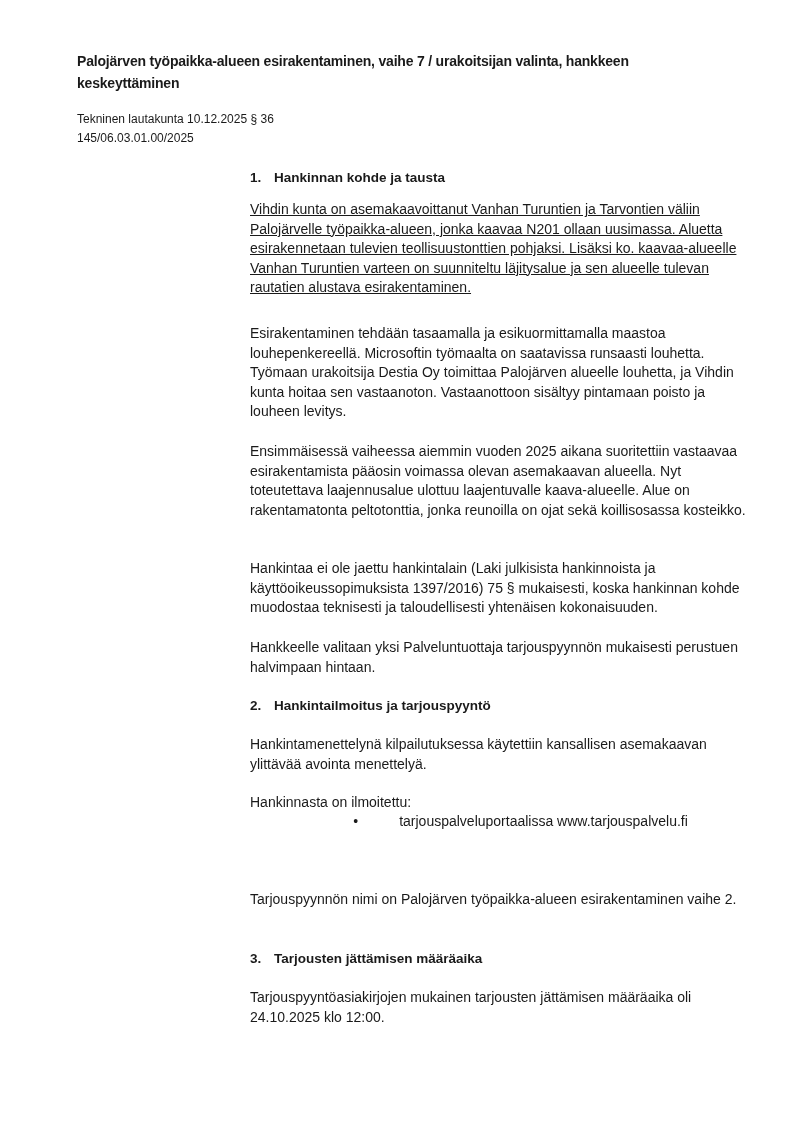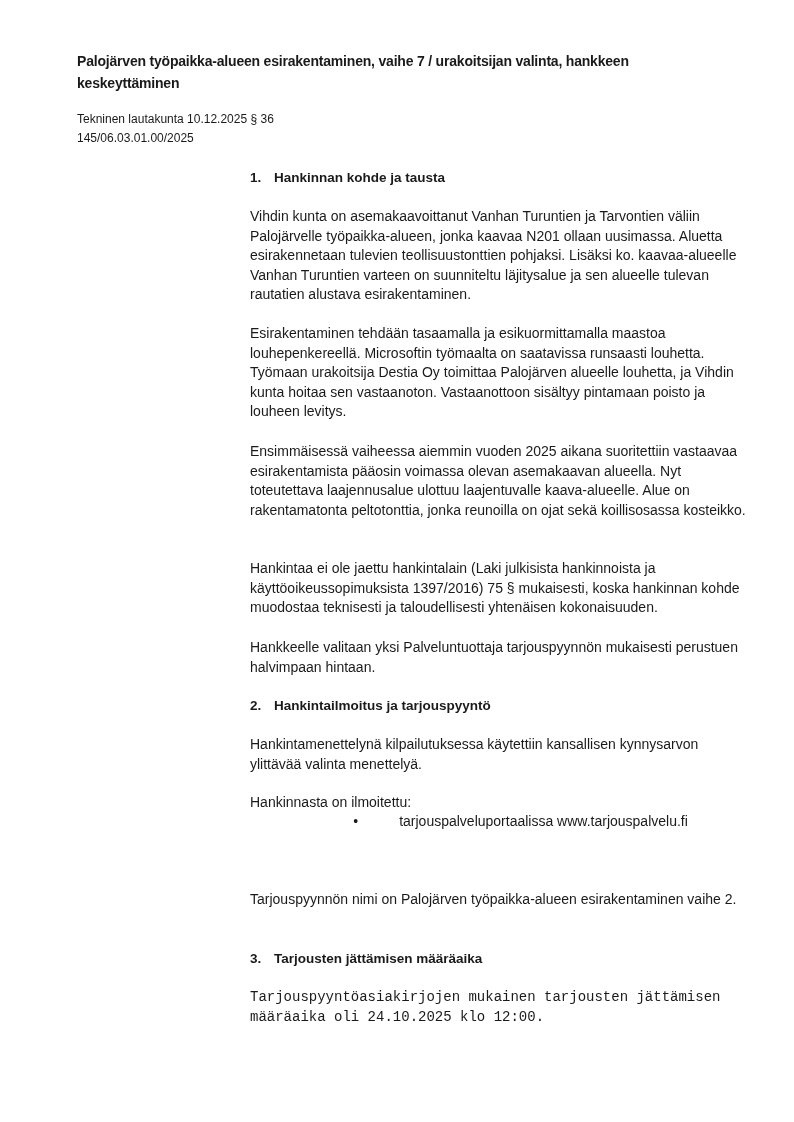--- a/index.html
+++ b/index.html
@@ -24,32 +24,32 @@
 <body>
 
 <div class="abs title">Palojärven työpaikka-alueen esirakentaminen, vaihe 7 / urakoitsijan valinta, hankkeen keskeyttäminen</div>
 
 <div class="abs meta" style="top:110px;">Tekninen lautakunta 10.12.2025 § 36</div>
 <div class="abs meta" style="top:129px;">145/06.03.01.00/2025</div>
 
 <div class="abs col heading" style="top:168px;">
   <span class="num">1.</span><span>Hankinnan kohde ja tausta</span>
 </div>
-<p class="abs col para" style="top:207px;">Vihdin kunta on asemakaavoittanut Vanhan Turuntien ja Tarvontien väliin Palojärvelle työpaikka-alueen, jonka kaavaa N201 ollaan uusimassa. Aluetta esirakennetaan tulevien teollisuustonttien pohjaksi. Lisäksi ko. kaavaa-alueelle Vanhan Turuntien varteen on suunniteltu läjitysalue ja sen alueelle tulevan rautatien alustava esirakentaminen.</p>
+<p class="abs col para" style="top:200px;text-decoration:underline;">Vihdin kunta on asemakaavoittanut Vanhan Turuntien ja Tarvontien väliin Palojärvelle työpaikka-alueen, jonka kaavaa N201 ollaan uusimassa. Aluetta esirakennetaan tulevien teollisuustonttien pohjaksi. Lisäksi ko. kaavaa-alueelle Vanhan Turuntien varteen on suunniteltu läjitysalue ja sen alueelle tulevan rautatien alustava esirakentaminen.</p>
 <p class="abs col para" style="top:324px;">Esirakentaminen tehdään tasaamalla ja esikuormittamalla maastoa louhepenkereellä. Microsoftin työmaalta on saatavissa runsaasti louhetta. Työmaan urakoitsija Destia Oy toimittaa Palojärven alueelle louhetta, ja Vihdin kunta hoitaa sen vastaanoton. Vastaanottoon sisältyy pintamaan poisto ja louheen levitys.</p>
 <p class="abs col para" style="top:442px;">Ensimmäisessä vaiheessa aiemmin vuoden 2025 aikana suoritettiin vastaavaa esirakentamista pääosin voimassa olevan asemakaavan alueella. Nyt toteutettava laajennusalue ulottuu laajentuvalle kaava-alueelle. Alue on rakentamatonta peltotonttia, jonka reunoilla on ojat sekä koillisosassa kosteikko.</p>
 <p class="abs col para" style="top:559px;">Hankintaa ei ole jaettu hankintalain (Laki julkisista hankinnoista ja käyttöoikeussopimuksista 1397/2016) 75 § mukaisesti, koska hankinnan kohde muodostaa teknisesti ja taloudellisesti yhtenäisen kokonaisuuden.</p>
 <p class="abs col para" style="top:638px;">Hankkeelle valitaan yksi Palveluntuottaja tarjouspyynnön mukaisesti perustuen halvimpaan hintaan.</p>
 
 <div class="abs col heading" style="top:696px;">
   <span class="num">2.</span><span>Hankintailmoitus ja tarjouspyyntö</span>
 </div>
-<p class="abs col para" style="top:735px;">Hankintamenettelynä kilpailutuksessa käytettiin kansallisen kynnysarvon ylittävää valinta menettelyä.</p>
+<p class="abs col para" style="top:735px;">Hankintamenettelynä kilpailutuksessa käytettiin kansallisen asemakaavan ylittävää avointa menettelyä.</p>
 <p class="abs col para" style="top:793px;">Hankinnasta on ilmoitettu:</p>
 <div class="abs col" style="top:812px;text-align:center;">
   <span class="bullet"><span class="dot">•</span><span>tarjouspalveluportaalissa www.tarjouspalvelu.fi</span></span>
 </div>
 <p class="abs col para" style="top:890px;">Tarjouspyynnön nimi on Palojärven työpaikka-alueen esirakentaminen vaihe 2.</p>
 
 <div class="abs col heading" style="top:949px;">
   <span class="num">3.</span><span>Tarjousten jättämisen määräaika</span>
 </div>
-<p class="abs col para" style="top:988px;font-family:Liberation Mono, monospace;">Tarjouspyyntöasiakirjojen mukainen tarjousten jättämisen määräaika oli 24.10.2025 klo 12:00.</p>
+<p class="abs col para" style="top:988px;">Tarjouspyyntöasiakirjojen mukainen tarjousten jättämisen määräaika oli 24.10.2025 klo 12:00.</p>
 
 </body></html>

